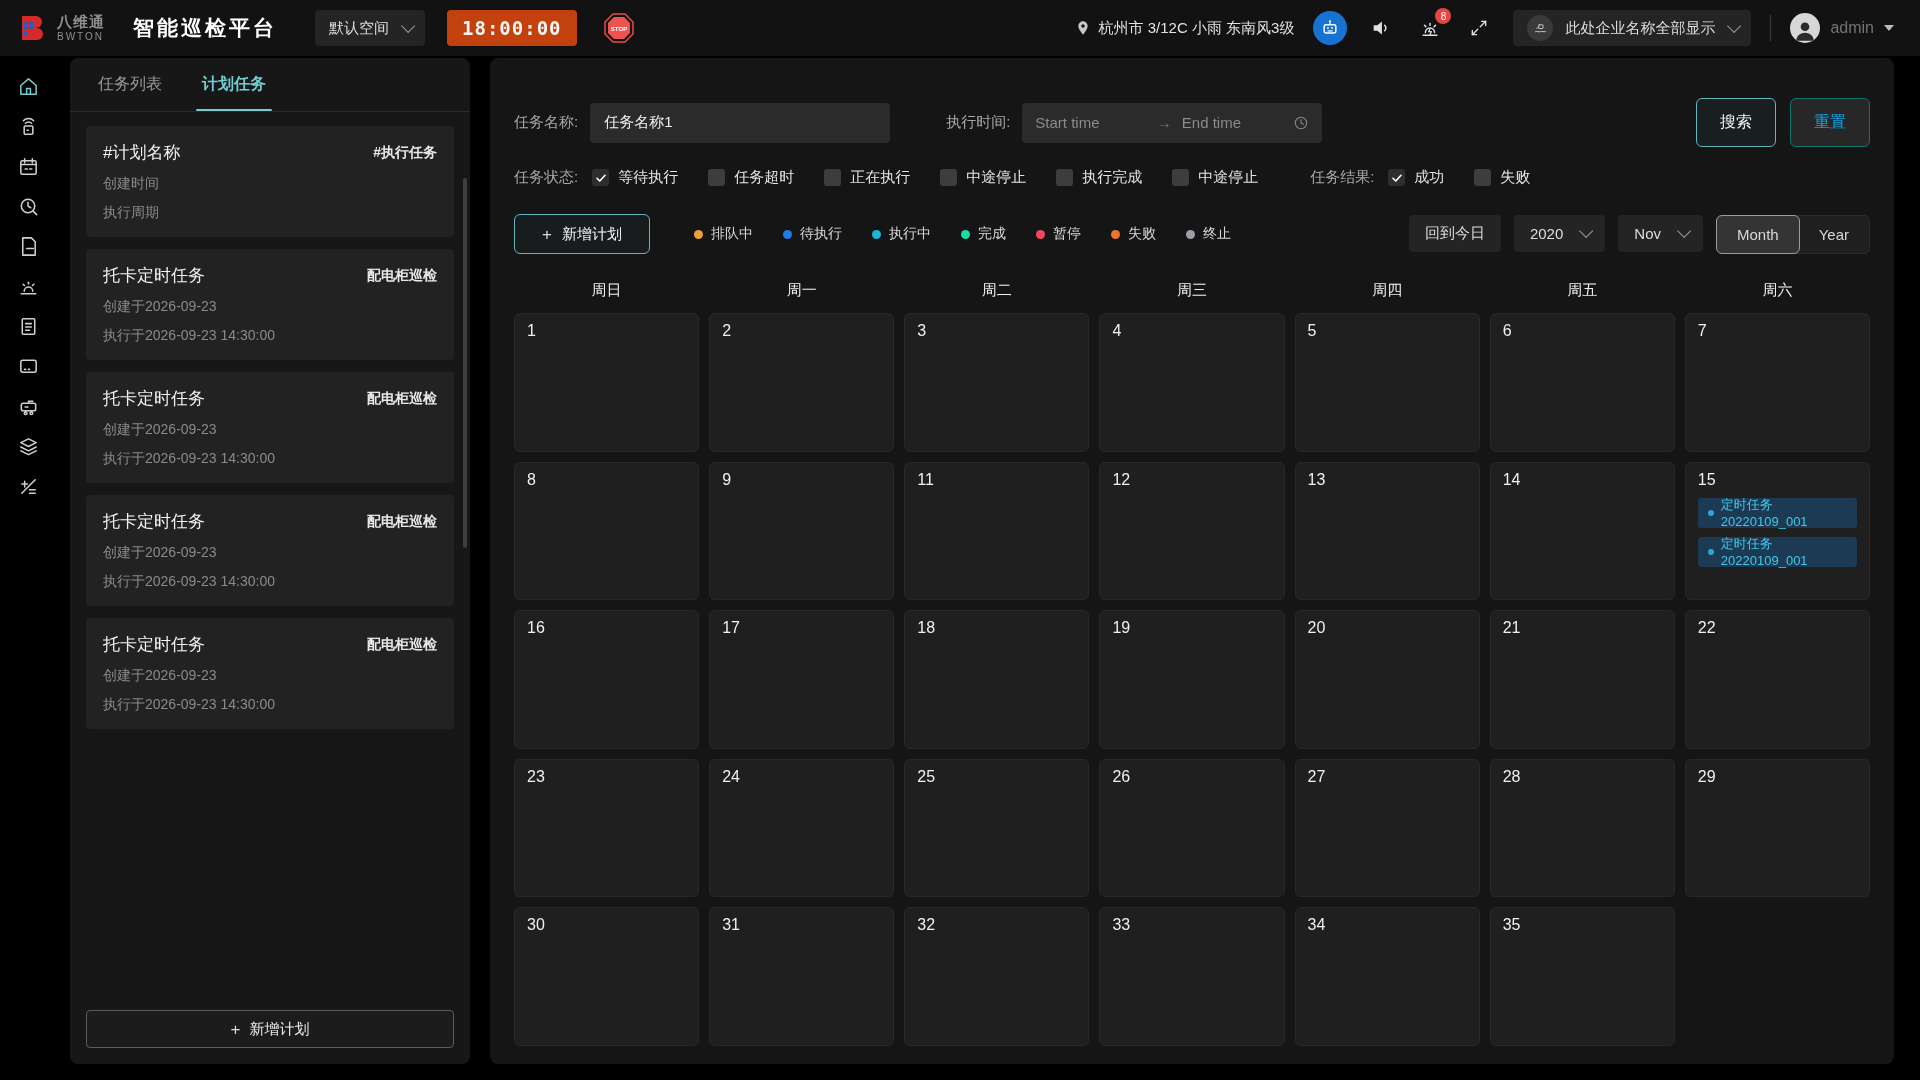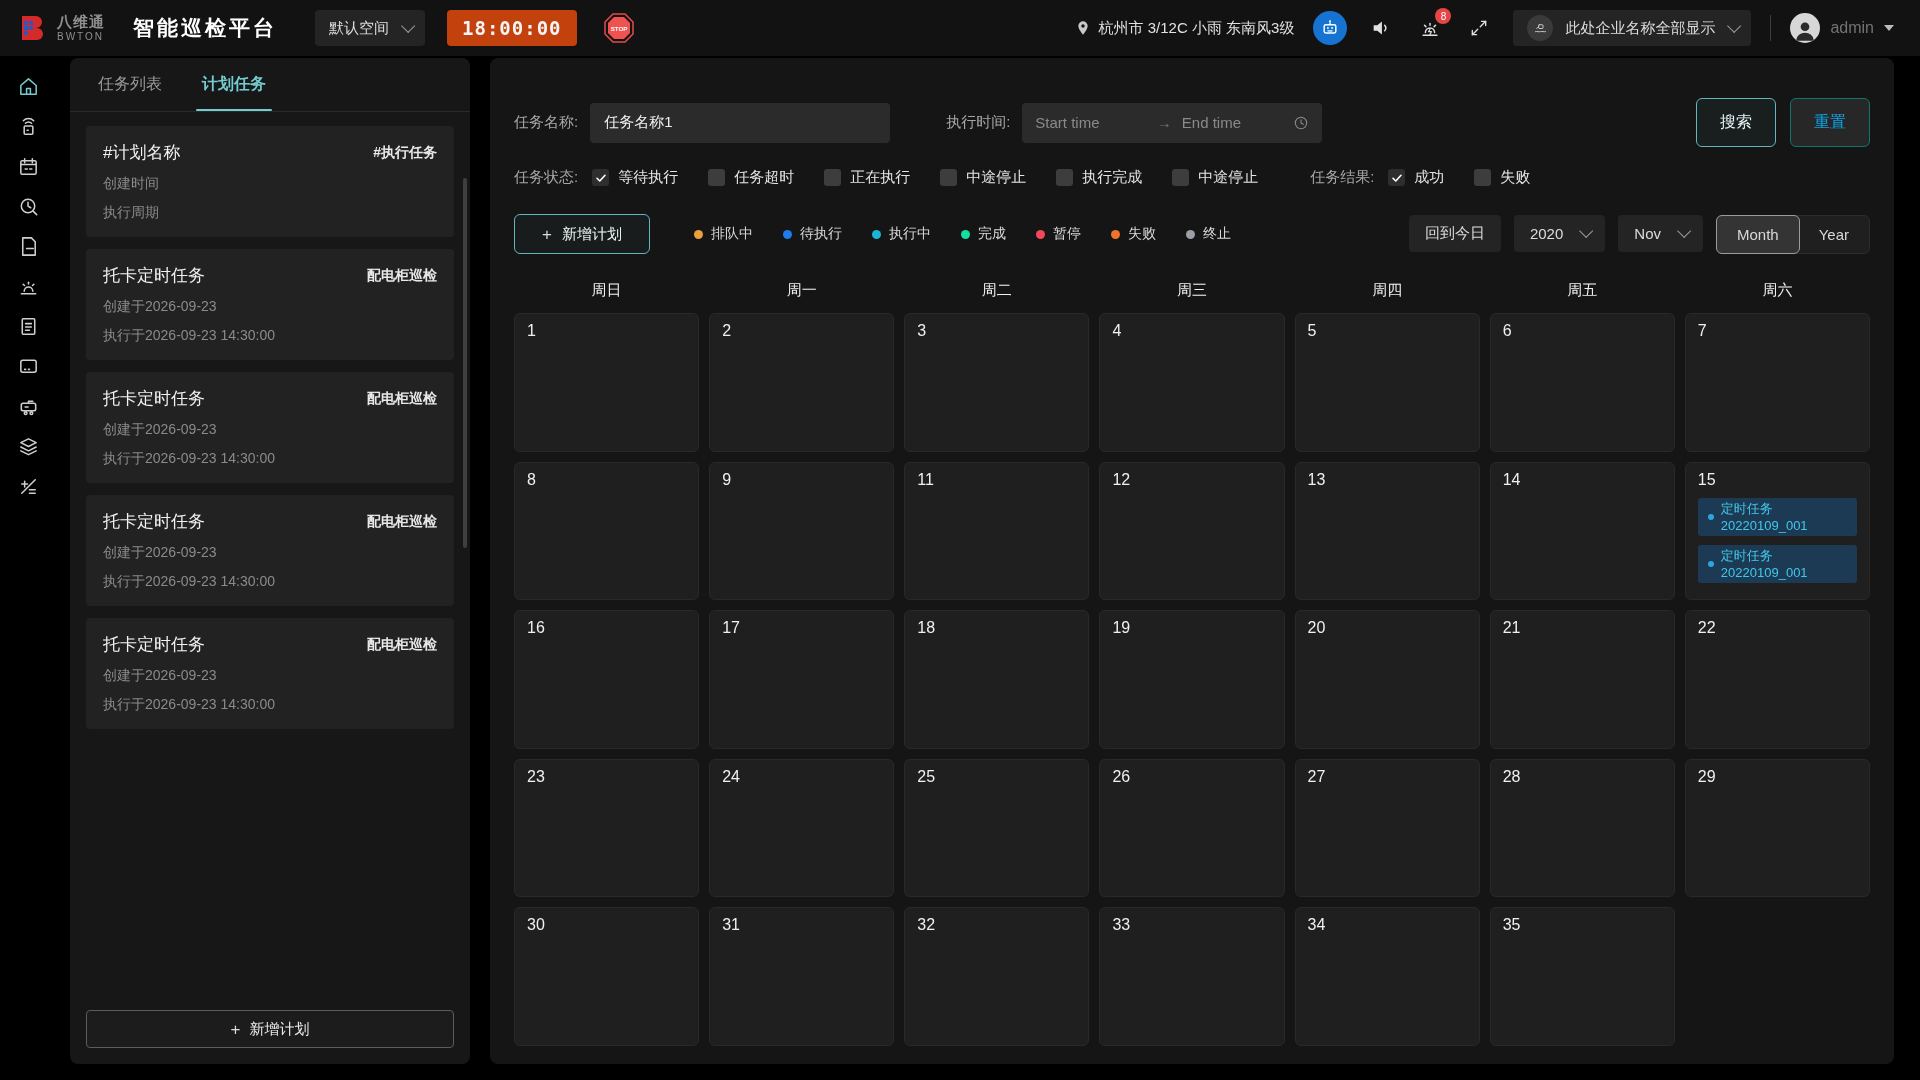--- a/index.html
+++ b/index.html
@@ -80,21 +80,21 @@
   .ctl{background:#242424;border-radius:4px;height:37px;display:flex;align-items:center;padding:0 16px;font-size:15px;color:#dcdcdc;gap:16px;cursor:pointer}
   .toggle{background:#1f1f1f;border:1px solid #2c2c2c;border-radius:6px;display:flex;height:39px;align-items:stretch;overflow:visible}
   .toggle-opt{display:flex;align-items:center;padding:0 20px;font-size:15px;color:#d8d8d8;cursor:pointer}
   .toggle-opt.active{border:1px solid #9c9c9c;border-radius:6px;background:#343434;margin:-1px}
 
   .weekday-row{display:grid;grid-template-columns:repeat(7,1fr);gap:10px;margin-top:27px;flex:none}
   .weekday{text-align:center;font-size:15px;color:#f0f0f0}
   .cal-grid{flex:1;display:grid;grid-template-columns:repeat(7,1fr);grid-template-rows:repeat(5,1fr);gap:10px;margin-top:13px;margin-bottom:18px}
   .day-cell{background:#1f1f1f;border:1px solid #292929;border-radius:6px;padding:8px 12px;cursor:pointer;overflow:hidden}
   .day-num{font-size:16px;color:#f0f0f0}
-  .chip{margin-top:9px;border-radius:3px;height:38px;display:flex;align-items:center;gap:7px;padding:0 10px;font-size:13px;width:fit-content;cursor:pointer}
+  .chip{margin-top:9px;border-radius:3px;height:30px;display:flex;align-items:center;gap:7px;padding:0 10px;font-size:13px;width:fit-content;cursor:pointer}
   .chip-dot{width:6px;height:6px;border-radius:50%;flex:none}
 
   svg.glyph{fill:none;stroke:#d6d6d6;stroke-width:1.6;stroke-linecap:round;stroke-linejoin:round}
 </style>
 </head>
 <body>
 
 <header class="header">
   <div class="logo">
     <svg width="30" height="30" viewBox="0 0 30 30">

